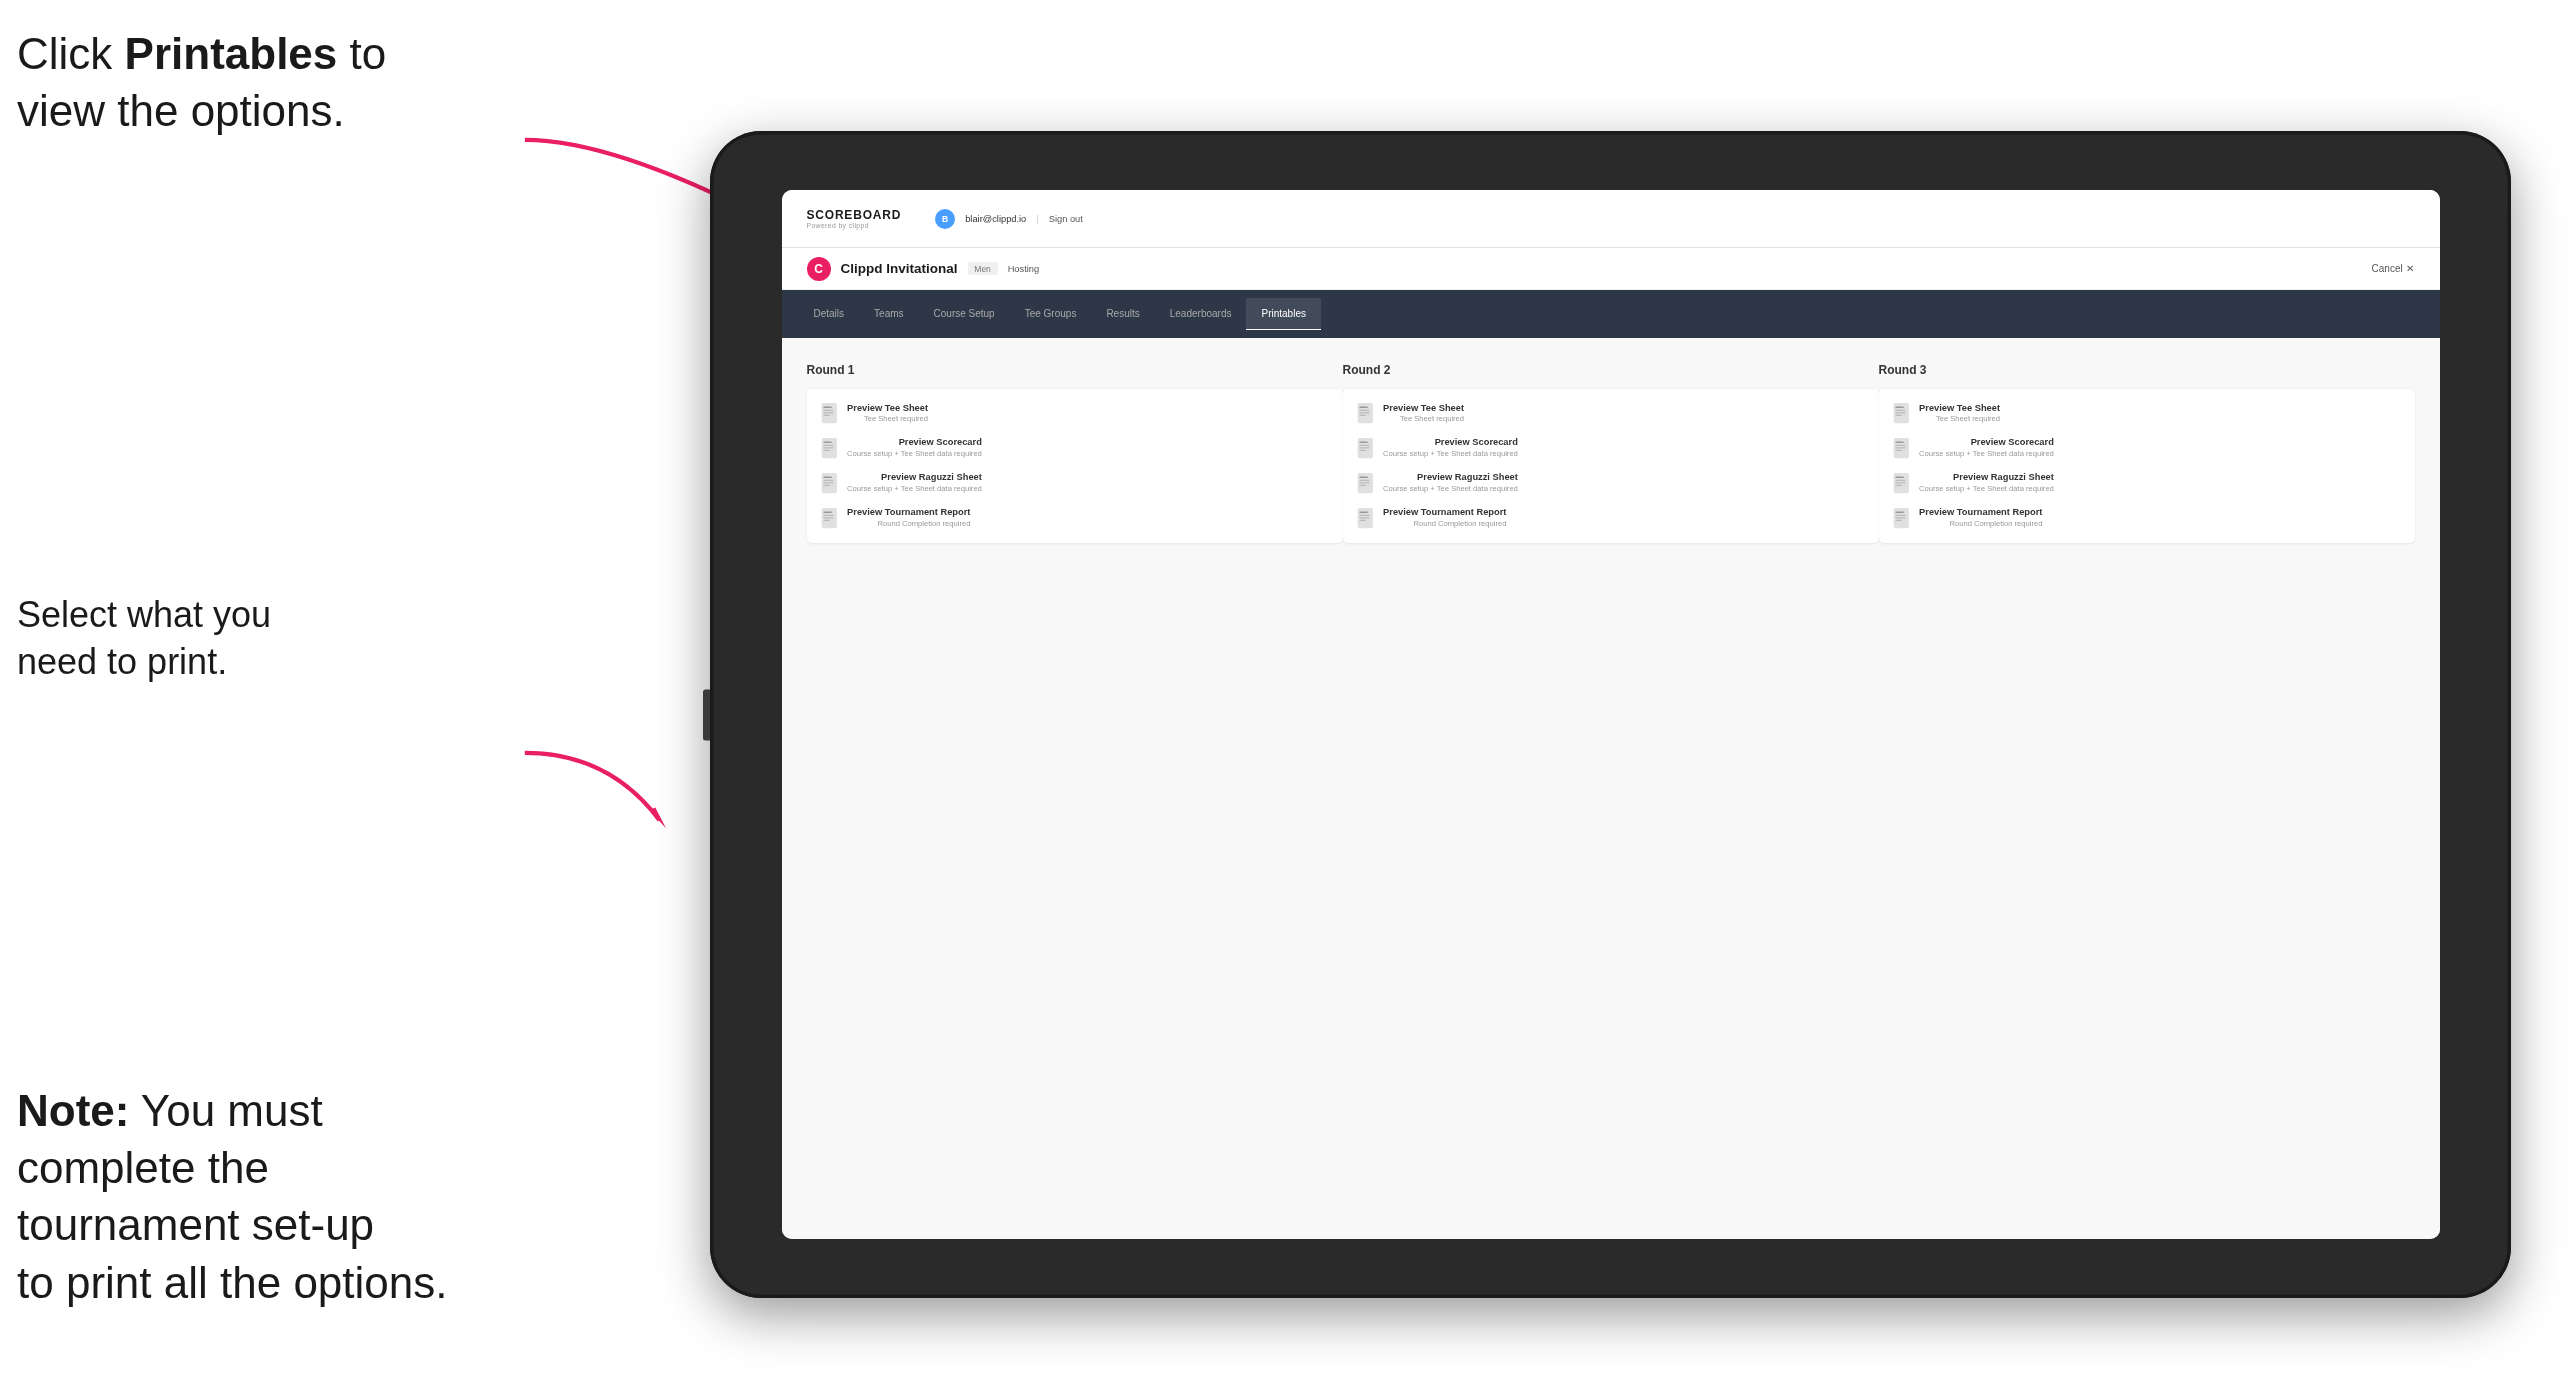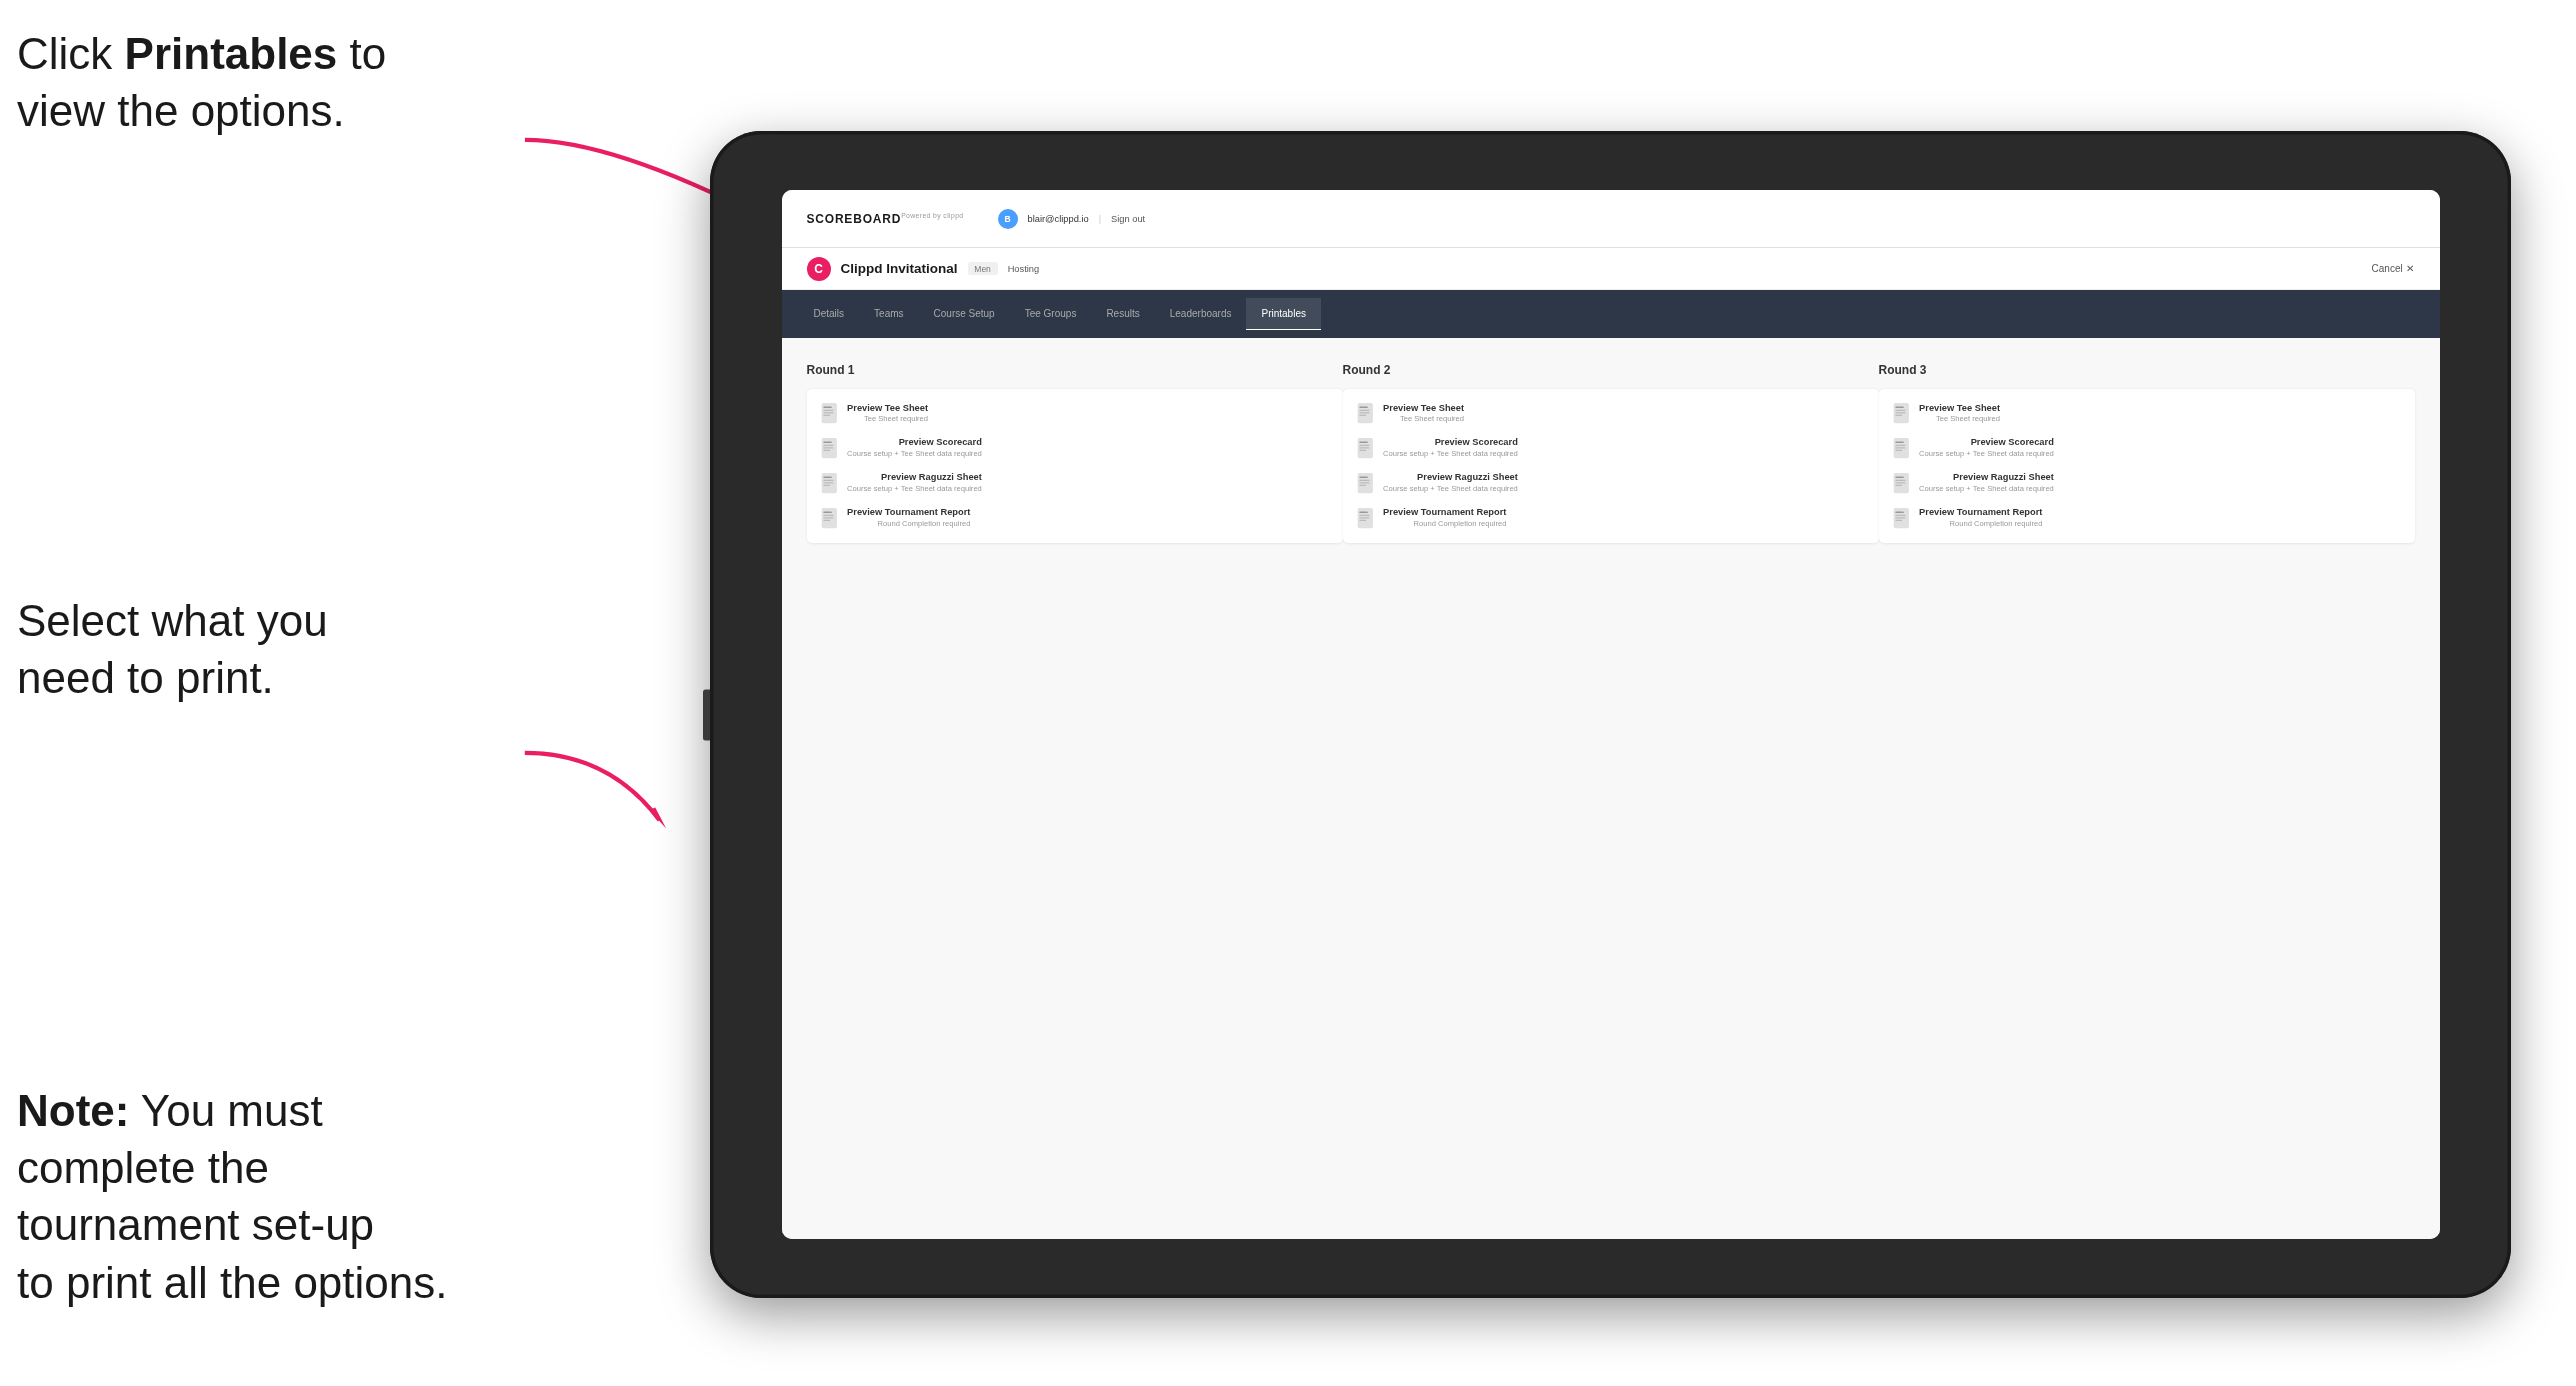--- a/index.html
+++ b/index.html
@@ -23,21 +23,21 @@
       max-width: 491px;
     }
     .instruction-top strong {
       font-weight: 800;
     }
 
     .instruction-middle {
       position: absolute;
       top: 592px;
       left: 17px;
-      font-size: 44px;
+      font-size: 36px;
       line-height: 1.3;
       color: #1a1a1a;
       max-width: 491px;
     }
 
     .instruction-bottom {
       position: absolute;
       top: 1082px;
       left: 17px;
       font-size: 44px;
@@ -100,21 +100,21 @@
       border-bottom: 0.8px solid #e0e0e0;
       padding: 0 25px;
       display: flex;
       align-items: center;
       height: 58px;
       flex-shrink: 0;
     }
 
     .scoreboard-brand {
       display: flex;
-      flex-direction: row;
+      flex-direction: column;
       margin-right: 34px;
     }
 
     .scoreboard-title {
       font-size: 12px;
       font-weight: 800;
       letter-spacing: 0.8px;
       color: #1a1a1a;
     }
 

